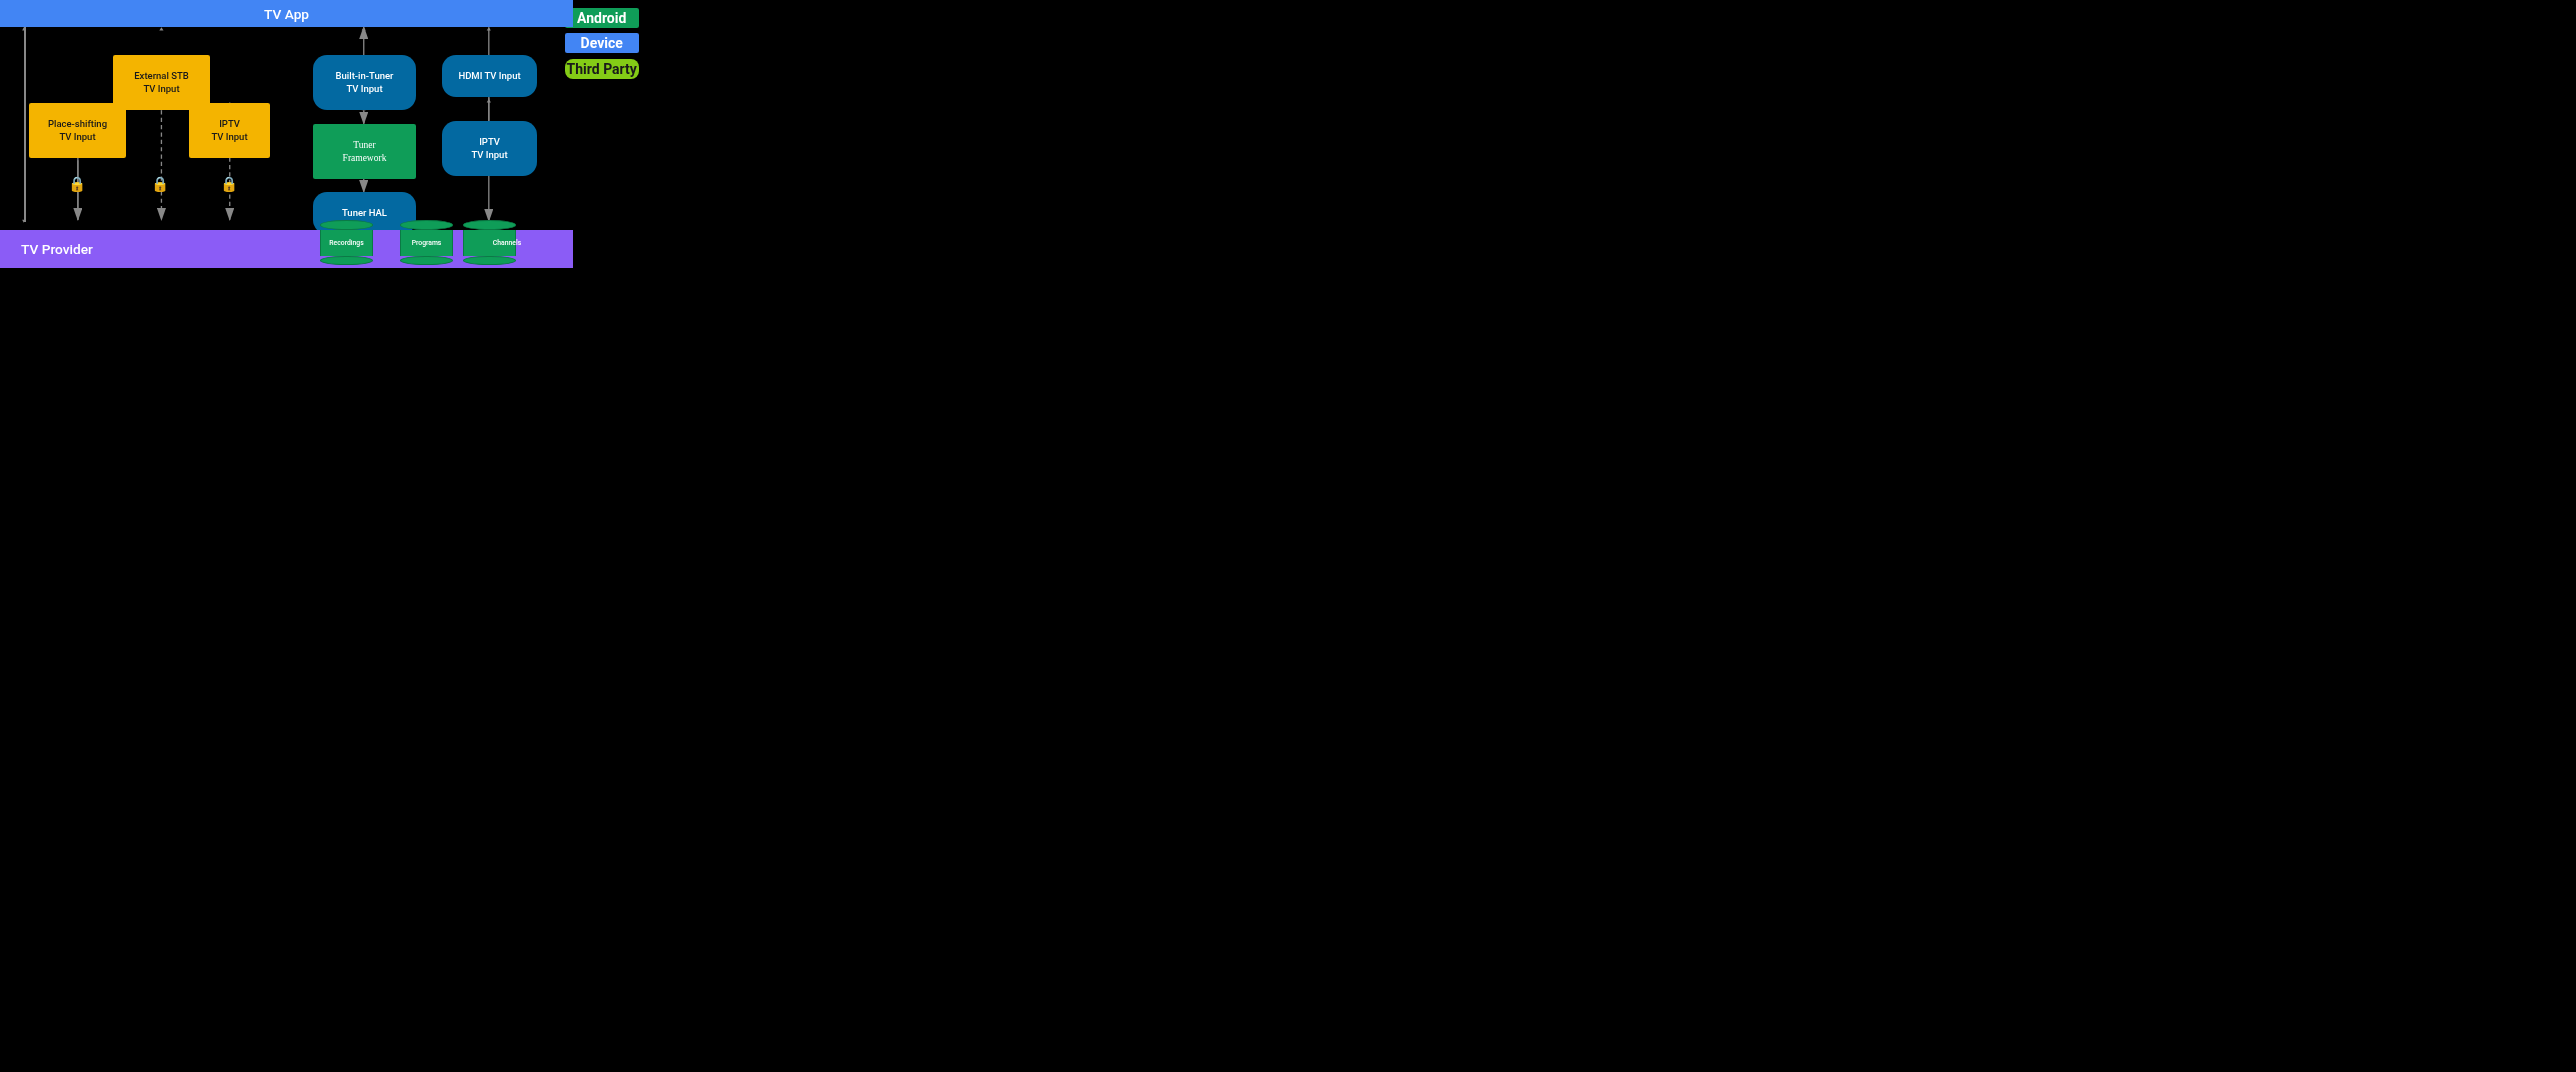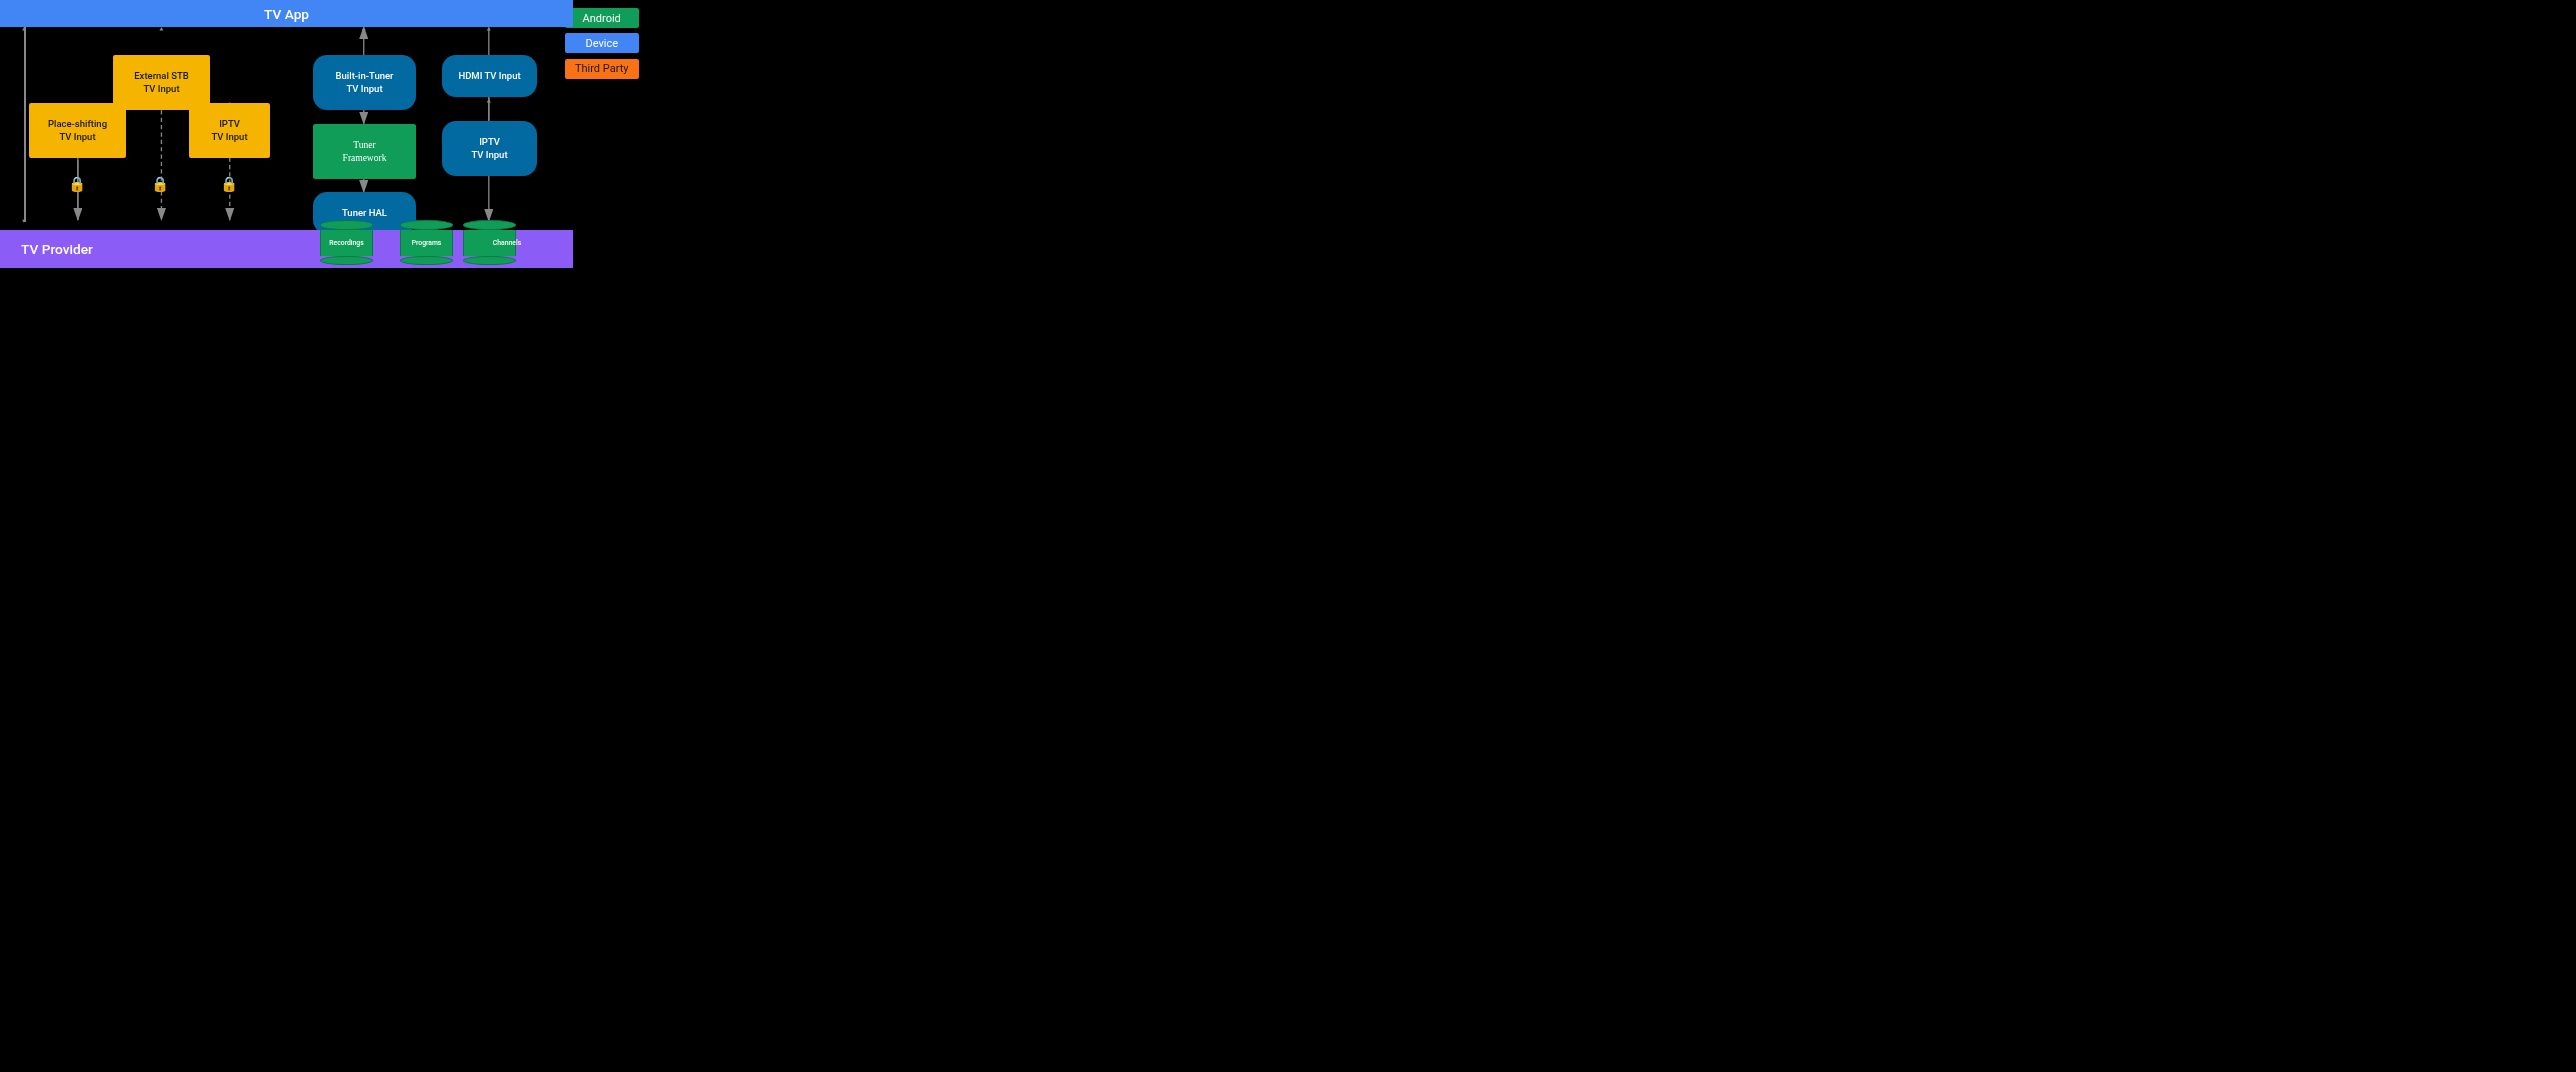--- a/index.html
+++ b/index.html
@@ -63,27 +63,27 @@
       display: flex;
       align-items: center;
       justify-content: center;
       width: 74px;
       height: 20px;
       border-radius: 2.1px;
     }
 
     .legend-item span {
       color: white;
-      font-size: 11px;
-      font-weight: 400;
+      font-size: 14px;
+      font-weight: 700;
     }
 
     .legend-android { background: #0F9D58; }
     .legend-device { background: #4285F4; }
-    .legend-third-party { background: #f97316; }
+    .legend-third-party { background: #84cc16; border-radius: 8px; }
     .legend-third-party span { color: #1a1a1a; }
 
     
     .box {
       position: absolute;
       border-radius: 2.1px;
       display: flex;
       align-items: center;
       justify-content: center;
       text-align: center;

